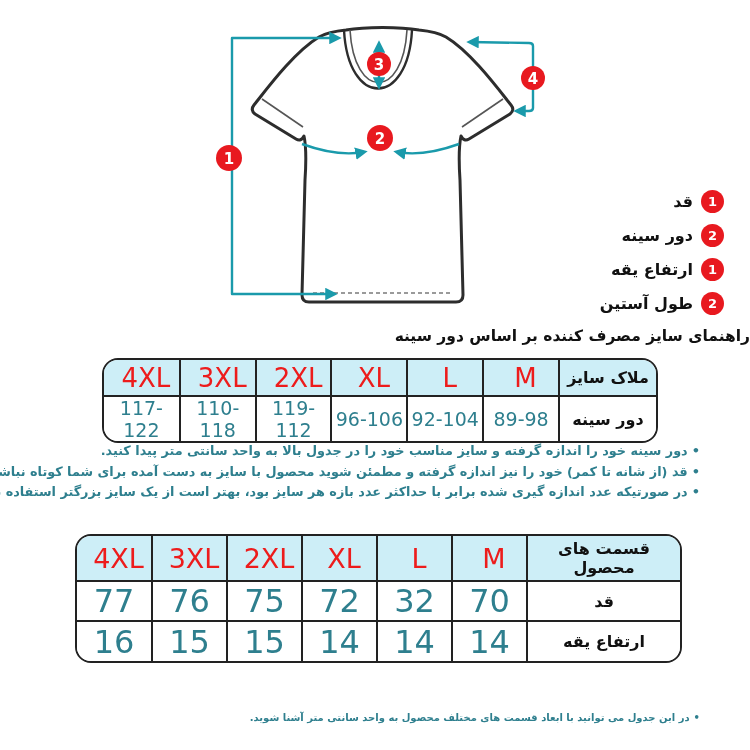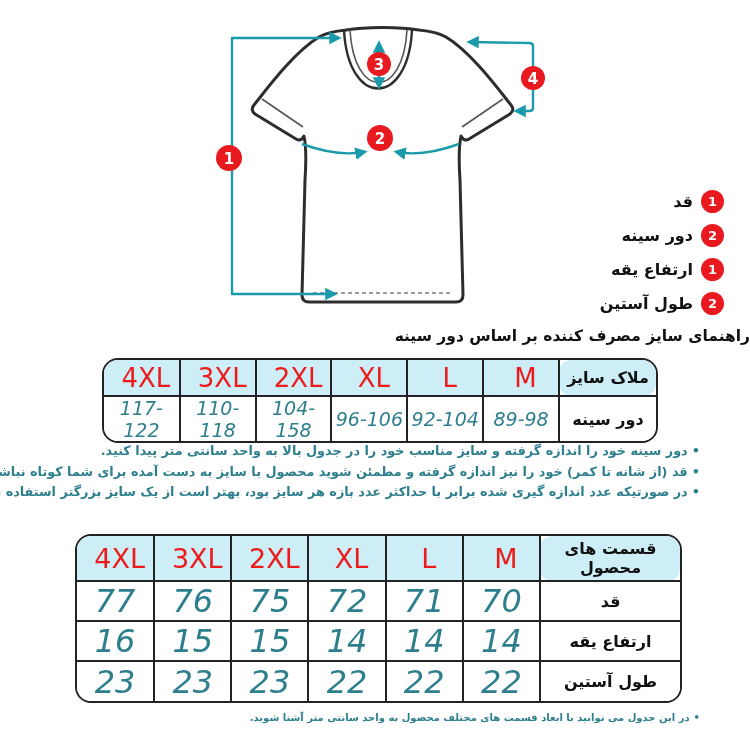--- a/index.html
+++ b/index.html
@@ -44,27 +44,27 @@
   .tw1{left:102px;top:358px;width:556px;}
   .tw2{left:75px;top:534px;width:607px;}
   table{border-collapse:collapse;width:100%;table-layout:fixed;}
   td{border:2px solid var(--border_dark);text-align:center;vertical-align:middle;background:#fff;}
   tr:first-child td{border-top:none;}
   tr:last-child td{border-bottom:none;}
   td:first-child{border-left:none;}
   td:last-child{border-right:none;}
   td.hdr{background:var(--header_bg);}
   .size-red{color:var(--red);font-size:26px;font-weight:500;padding-left:9px;}
-  .crit-label{color:var(--ink);font-size:16px;font-weight:bold;direction:rtl;border-radius:12px;}
-  .val-teal{color:var(--teal_text);font-size:19px;font-style:italic;}
+  .crit-label{color:var(--ink);font-size:16px;font-weight:bold;direction:rtl;}
+  .val-teal{color:var(--teal_text);font-size:19px;}
   .tw1 td{height:36px;}
   .tw1 td:last-child{width:97px;}
   .tw2 td{height:40px;}
   .tw2 tr:first-child td{height:45px;}
-  .tw2 td:last-child{width:140px;}
+  .tw2 td:last-child{width:153px;}
   .tw2 .size-red{font-size:27px;}
   .tw2 .val-teal{font-size:32px;margin-left:30px;}
 </style>
 </head>
 <body>
 
 <div class="page">
 
   <svg class="diagram-svg" viewBox="0 0 750 330">
     <defs>
@@ -161,21 +161,21 @@
         <td class="hdr size-red">3XL</td>
         <td class="hdr size-red">2XL</td>
         <td class="hdr size-red">XL</td>
         <td class="hdr size-red">L</td>
         <td class="hdr size-red">M</td>
         <td class="hdr crit-label">ملاک سایز</td>
       </tr>
       <tr>
         <td class="val-teal">117-122</td>
         <td class="val-teal">110-118</td>
-        <td class="val-teal">104-158</td>
+        <td class="val-teal">119-112</td>
         <td class="val-teal">96-106</td>
         <td class="val-teal">92-104</td>
         <td class="val-teal">89-98</td>
         <td class="crit-label">دور سینه</td>
       </tr>
     </tbody>
       </table>
   </div>
 
   <div class="notes">
@@ -195,42 +195,33 @@
         <td class="hdr size-red">XL</td>
         <td class="hdr size-red">L</td>
         <td class="hdr size-red">M</td>
         <td class="hdr crit-label">قسمت های محصول</td>
       </tr>
       <tr>
         <td class="val-teal">77</td>
         <td class="val-teal">76</td>
         <td class="val-teal">75</td>
         <td class="val-teal">72</td>
-        <td class="val-teal">71</td>
+        <td class="val-teal">32</td>
         <td class="val-teal">70</td>
         <td class="crit-label">قد</td>
       </tr>
       <tr>
         <td class="val-teal">16</td>
         <td class="val-teal">15</td>
         <td class="val-teal">15</td>
         <td class="val-teal">14</td>
         <td class="val-teal">14</td>
         <td class="val-teal">14</td>
         <td class="crit-label">ارتفاع یقه</td>
       </tr>
-      <tr>
-        <td class="val-teal">23</td>
-        <td class="val-teal">23</td>
-        <td class="val-teal">23</td>
-        <td class="val-teal">22</td>
-        <td class="val-teal">22</td>
-        <td class="val-teal">22</td>
-        <td class="crit-label">طول آستین</td>
-      </tr>
     </tbody>
       </table>
   </div>
 
   <div class="footer-note">
     <span class="bullet">•</span><span>در این جدول می توانید با ابعاد قسمت های مختلف محصول به واحد سانتی متر آشنا شوید.</span>
   </div>
 
 </div>
 

